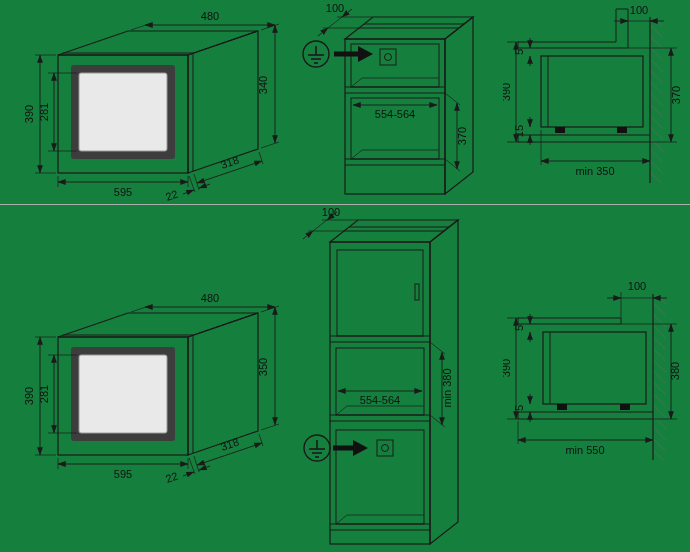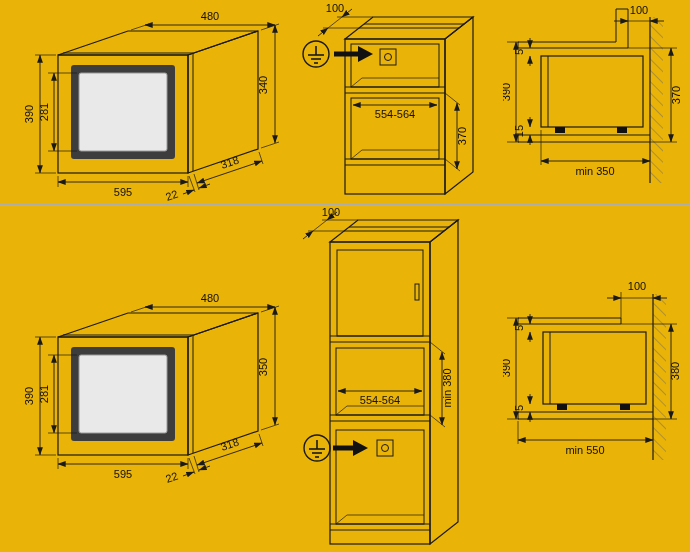--- a/index.html
+++ b/index.html
@@ -1,18 +1,18 @@
 <!DOCTYPE html>
 <html><head>
 <meta charset="utf-8">
 <style>
   *{margin:0;padding:0;box-sizing:border-box}
   html,body{background:#fff}
   body{font-family:"Liberation Sans",sans-serif}
-  #stage{position:relative;width:690px;height:552px;background:#eab308;overflow:hidden}
+  #stage{position:relative;width:690px;height:552px;background:#15803d;overflow:hidden}
   .panel{position:absolute}
   .lbl{font-family:"Liberation Sans",sans-serif;font-size:11px;fill:#111;text-anchor:middle}
   .o{fill:none;stroke:#1a1a1a;stroke-width:1.2}
   .t{fill:none;stroke:#1a1a1a;stroke-width:1}
   .e{fill:none;stroke:#1a1a1a;stroke-width:0.7}
   .d{fill:none;stroke:#1a1a1a;stroke-width:0.9}
   .blk{fill:#111;stroke:none}
   .divider{position:absolute;left:0;top:204px;width:690px;height:1px;background:#adadad}
 </style>
 </head>

